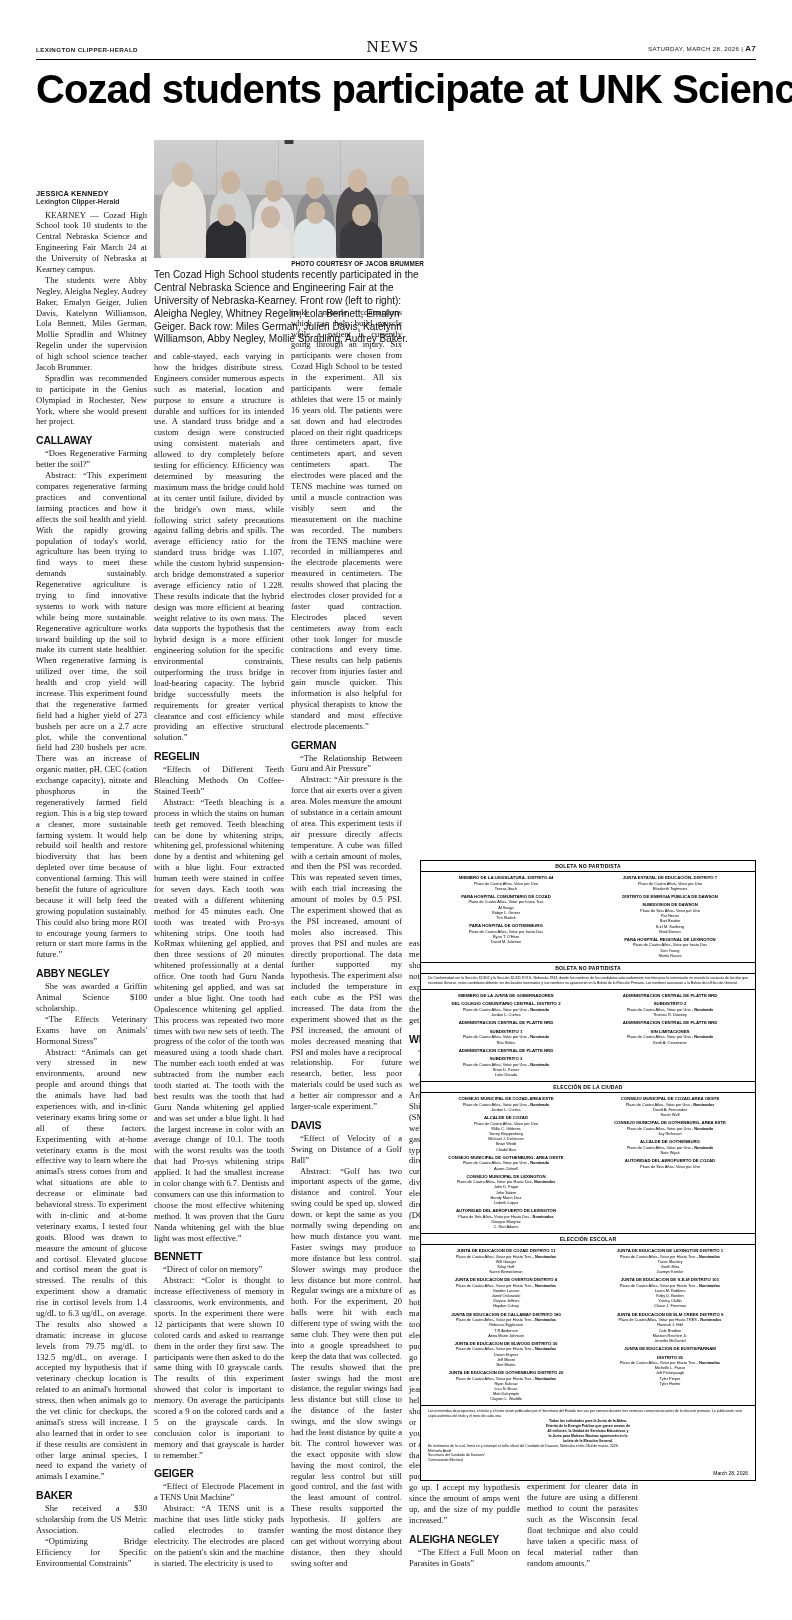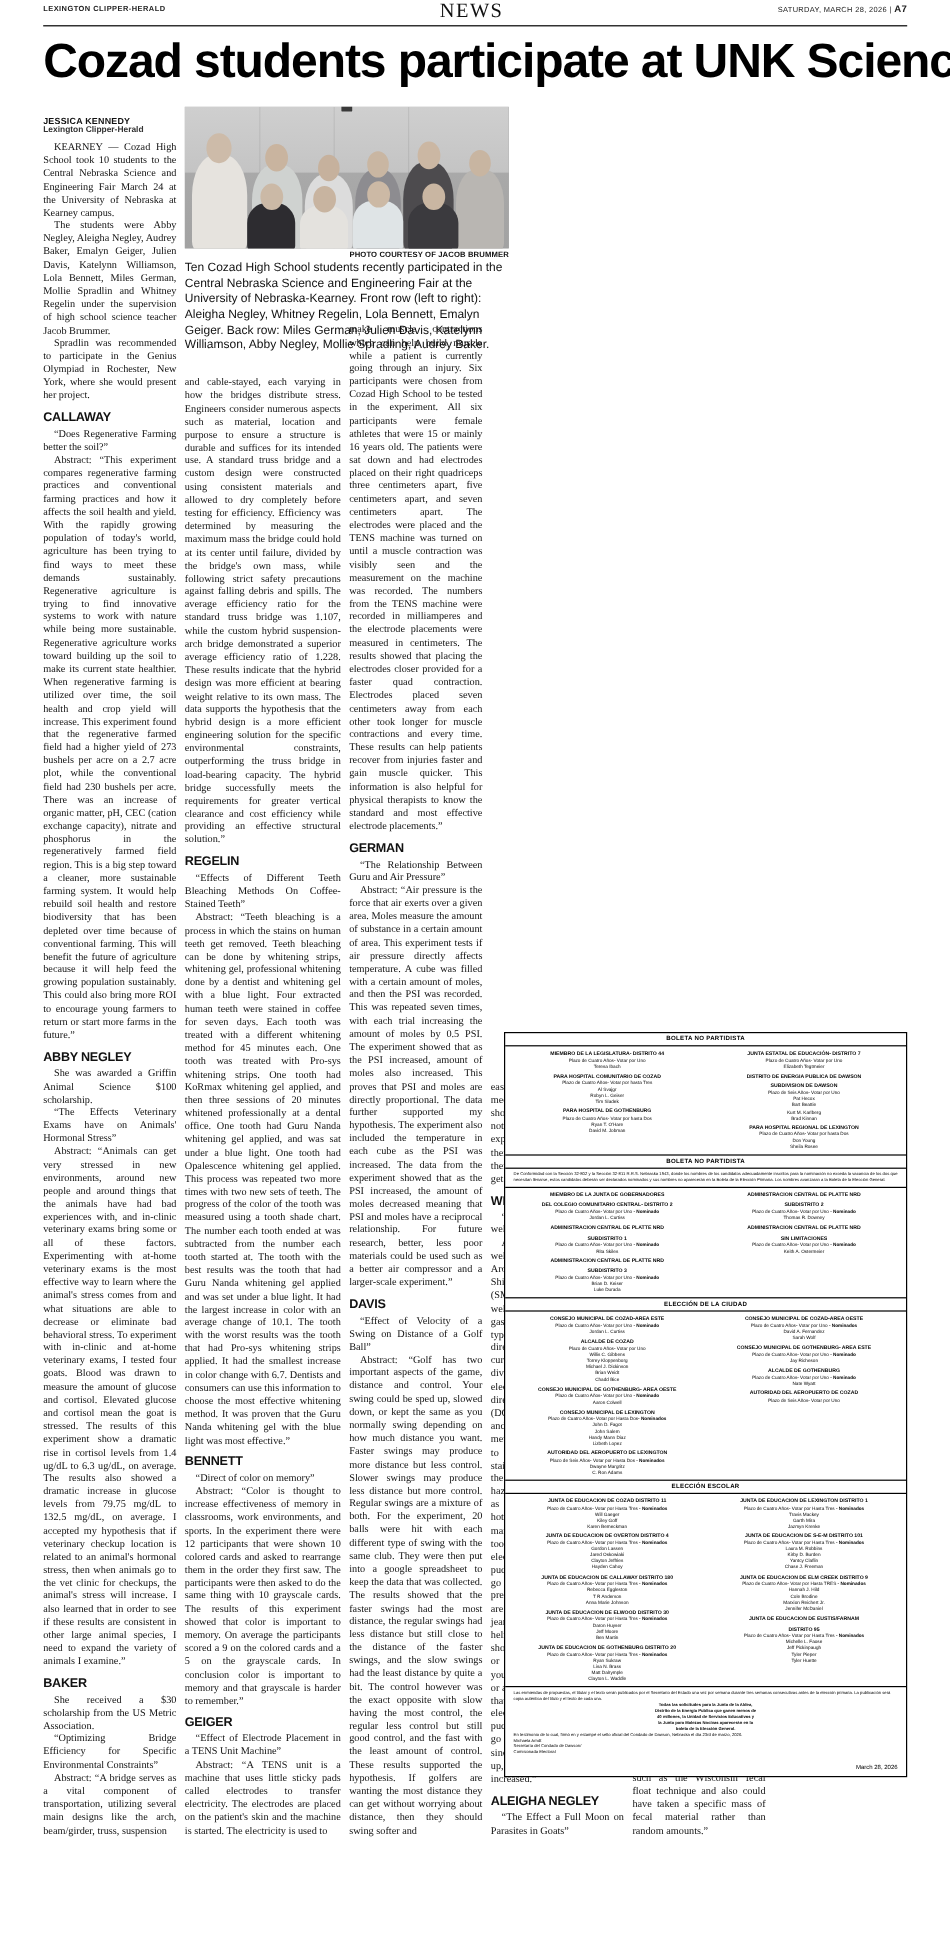--- a/index.html
+++ b/index.html
@@ -7,22 +7,22 @@
   body {
     width: 792px; height: 1620px;
     background: #ffffff;
     font-family: "Liberation Serif", serif;
     color: #111;
     overflow: hidden;
   }
   .page { position: relative; width: 792px; height: 1620px; padding: 0 36px; }
 
   
-  .masthead { display:flex; align-items:center; justify-content:space-between;
-              }
+  .masthead { display:flex; align-items:flex-end; justify-content:space-between;
+              padding-top: 38px; }
   .mh-left { font-family:"Liberation Sans", sans-serif; font-size:6.2px;
              letter-spacing:.4px; font-weight:700; color:#222; padding-bottom:2px; }
   .mh-center { font-family:"Liberation Serif", serif; font-size:17px;
                letter-spacing:1.2px; color:#111; line-height:1; }
   .mh-right { font-family:"Liberation Sans", sans-serif; font-size:6.2px;
               letter-spacing:.3px; color:#222; padding-bottom:2px; }
   .mh-right b { font-size:8px; }
   .mh-rule { border-top:1.6px solid #000; margin-top:4px; }
 
   
@@ -118,21 +118,20 @@
           <h3 class="sub">CALLAWAY</h3>
           <p class="body">“Does Regenerative Farming better the soil?”</p>
           <p class="body">Abstract: “This experiment compares regenerative farming practices and conventional farming practices and how it affects the soil health and yield. With the rapidly growing population of today's world, agriculture has been trying to find ways to meet these demands sustainably. Regenerative agriculture is trying to find innovative systems to work with nature while being more sustainable. Regenerative agriculture works toward building up the soil to make its current state healthier. When regenerative farming is utilized over time, the soil health and crop yield will increase. This experiment found that the regenerative farmed field had a higher yield of 273 bushels per acre on a 2.7 acre plot, while the conventional field had 230 bushels per acre. There was an increase of organic matter, pH, CEC (cation exchange capacity), nitrate and phosphorus in the regeneratively farmed field region. This is a big step toward a cleaner, more sustainable farming system. It would help rebuild soil health and restore biodiversity that has been depleted over time because of conventional farming. This will benefit the future of agriculture because it will help feed the growing population sustainably. This could also bring more ROI to encourage young farmers to return or start more farms in the future.”</p>
           <h3 class="sub">ABBY NEGLEY</h3>
           <p class="body">She was awarded a Griffin Animal Science $100 scholarship.</p>
           <p class="body">“The Effects Veterinary Exams have on Animals' Hormonal Stress”</p>
           <p class="body">Abstract: “Animals can get very stressed in new environments, around new people and around things that the animals have had bad experiences with, and in-clinic veterinary exams bring some or all of these factors. Experimenting with at-home veterinary exams is the most effective way to learn where the animal's stress comes from and what situations are able to decrease or eliminate bad behavioral stress. To experiment with in-clinic and at-home veterinary exams, I tested four goats. Blood was drawn to measure the amount of glucose and cortisol. Elevated glucose and cortisol mean the goat is stressed. The results of this experiment show a dramatic rise in cortisol levels from 1.4 ug/dL to 6.3 ug/dL, on average. The results also showed a dramatic increase in glucose levels from 79.75 mg/dL to 132.5 mg/dL, on average. I accepted my hypothesis that if veterinary checkup location is related to an animal's hormonal stress, then when animals go to the vet clinic for checkups, the animal's stress will increase. I also learned that in order to see if these results are consistent in other large animal species, I need to expand the variety of animals I examine.”</p>
           <h3 class="sub">BAKER</h3>
           <p class="body">She received a $30 scholarship from the US Metric Association.</p>
           <p class="body">“Optimizing Bridge Efficiency for Specific Environmental Constraints”</p>
-          <p class="body">Abstract: “A bridge serves as a vital component of transportation, utilizing several main designs like the arch, beam/girder, truss, suspension</p>
         </div>
     </div>
 
     <div class="col">
       <div class="photo-wrap">
         <div class="photo">
           <div class="wall"></div>
           <div class="stripe" style="left:62px"></div>
           <div class="stripe" style="left:124px"></div>
           <div class="stripe" style="left:186px"></div>
@@ -156,21 +155,21 @@
           <div class="person" style="left:96px; top:82px; width:40px; height:38px; background:#e4e2de;"></div>
           <div class="head" style="left:107px;top:66px; width:19px; height:22px; background:#c8b4a0;"></div>
           <div class="person" style="left:140px;top:78px; width:42px; height:42px; background:#dfe4e6;"></div>
           <div class="head" style="left:152px;top:62px; width:19px; height:22px; background:#ccb9a5;"></div>
           <div class="person" style="left:186px;top:80px; width:42px; height:40px; background:#3b3a3e;"></div>
           <div class="head" style="left:198px;top:64px; width:19px; height:22px; background:#c9b6a2;"></div>
         </div>
         <div class="credit">PHOTO COURTESY OF JACOB BRUMMER</div>
         <div class="caption">Ten Cozad High School students recently participated in the Central Nebraska Science and Engineering Fair at the University of Nebraska-Kearney. Front row (left to right): Aleigha Negley, Whitney Regelin, Lola Bennett, Emalyn Geiger. Back row: Miles German, Julien Davis, Katelynn Williamson, Abby Negley, Mollie Spradling, Audrey Baker.</div>
       </div>
-      <div id="col2-flow" style="margin-top:18px;">
+      <div id="col2-flow" style="margin-top:5px;">
           <p class="body noind">and cable-stayed, each varying in how the bridges distribute stress. Engineers consider numerous aspects such as material, location and purpose to ensure a structure is durable and suffices for its intended use. A standard truss bridge and a custom design were constructed using consistent materials and allowed to dry completely before testing for efficiency. Efficiency was determined by measuring the maximum mass the bridge could hold at its center until failure, divided by the bridge's own mass, while following strict safety precautions against falling debris and spills. The average efficiency ratio for the standard truss bridge was 1.107, while the custom hybrid suspension-arch bridge demonstrated a superior average efficiency ratio of 1.228. These results indicate that the hybrid design was more efficient at bearing weight relative to its own mass. The data supports the hypothesis that the hybrid design is a more efficient engineering solution for the specific environmental constraints, outperforming the truss bridge in load-bearing capacity. The hybrid bridge successfully meets the requirements for greater vertical clearance and cost efficiency while providing an effective structural solution.”</p>
           <h3 class="sub">REGELIN</h3>
           <p class="body">“Effects of Different Teeth Bleaching Methods On Coffee-Stained Teeth”</p>
           <p class="body">Abstract: “Teeth bleaching is a process in which the stains on human teeth get removed. Teeth bleaching can be done by whitening strips, whitening gel, professional whitening done by a dentist and whitening gel with a blue light. Four extracted human teeth were stained in coffee for seven days. Each tooth was treated with a different whitening method for 45 minutes each. One tooth was treated with Pro-sys whitening strips. One tooth had KoRmax whitening gel applied, and then three sessions of 20 minutes whitened professionally at a dental office. One tooth had Guru Nanda whitening gel applied, and was sat under a blue light. One tooth had Opalescence whitening gel applied. This process was repeated two more times with two new sets of teeth. The progress of the color of the tooth was measured using a tooth shade chart. The number each tooth ended at was subtracted from the number each tooth started at. The tooth with the best results was the tooth that had Guru Nanda whitening gel applied and was set under a blue light. It had the largest increase in color with an average change of 10.1. The tooth with the worst results was the tooth that had Pro-sys whitening strips applied. It had the smallest increase in color change with 6.7. Dentists and consumers can use this information to choose the most effective whitening method. It was proven that the Guru Nanda whitening gel with the blue light was most effective.”</p>
           <h3 class="sub">BENNETT</h3>
           <p class="body">“Direct of color on memory”</p>
           <p class="body">Abstract: “Color is thought to increase effectiveness of memory in classrooms, work environments, and sports. In the experiment there were 12 participants that were shown 10 colored cards and asked to rearrange them in the order they first saw. The participants were then asked to do the same thing with 10 grayscale cards. The results of this experiment showed that color is important to memory. On average the participants scored a 9 on the colored cards and a 5 on the grayscale cards. In conclusion color is important to memory and that grayscale is harder to remember.”</p>
           <h3 class="sub">GEIGER</h3>
           <p class="body">“Effect of Electrode Placement in a TENS Unit Machine”</p>
           <p class="body">Abstract: “A TENS unit is a machine that uses little sticky pads called electrodes to transfer electricity. The electrodes are placed on the patient's skin and the machine is started. The electricity is used to</p>

